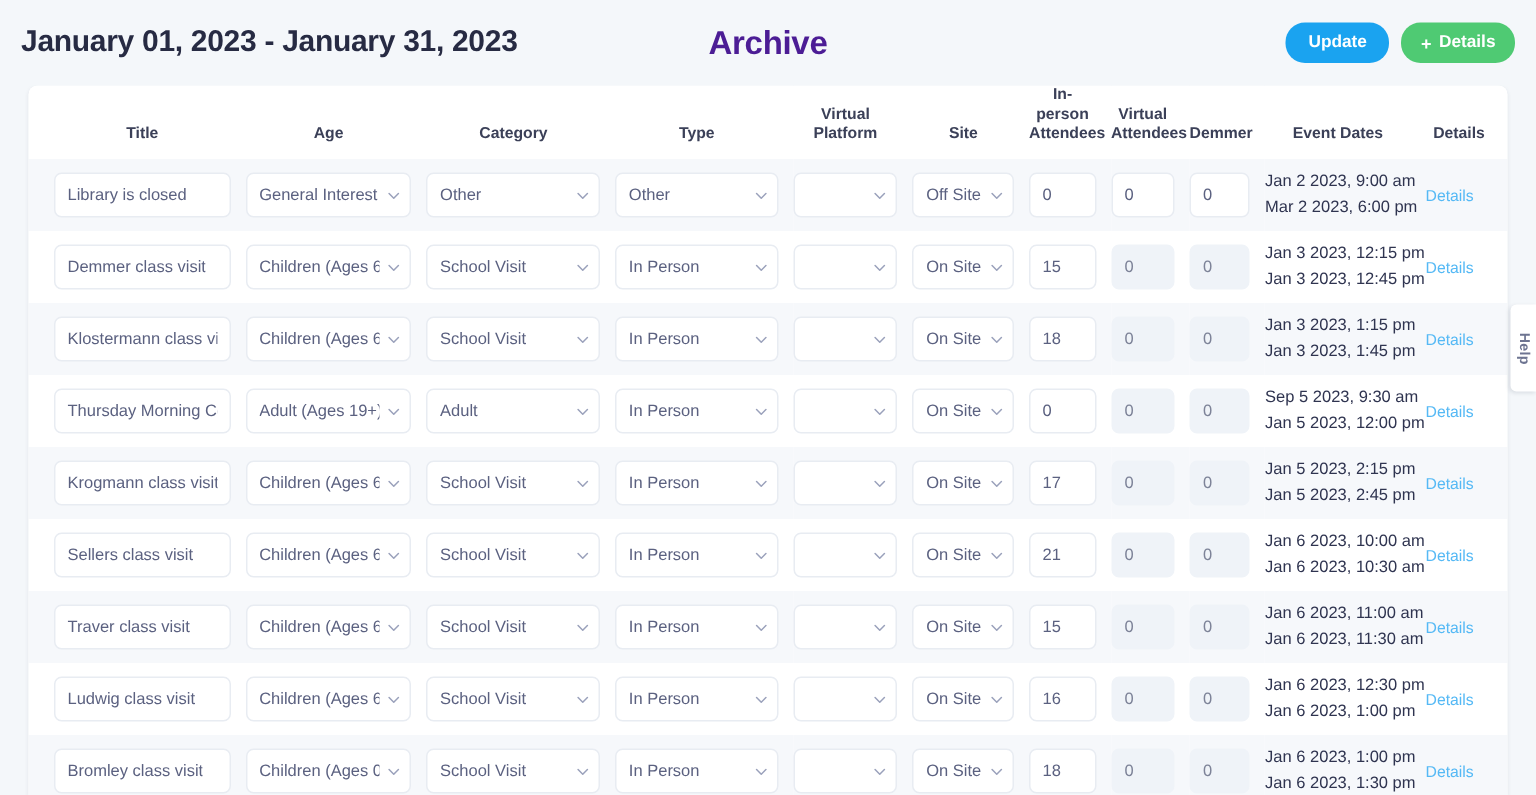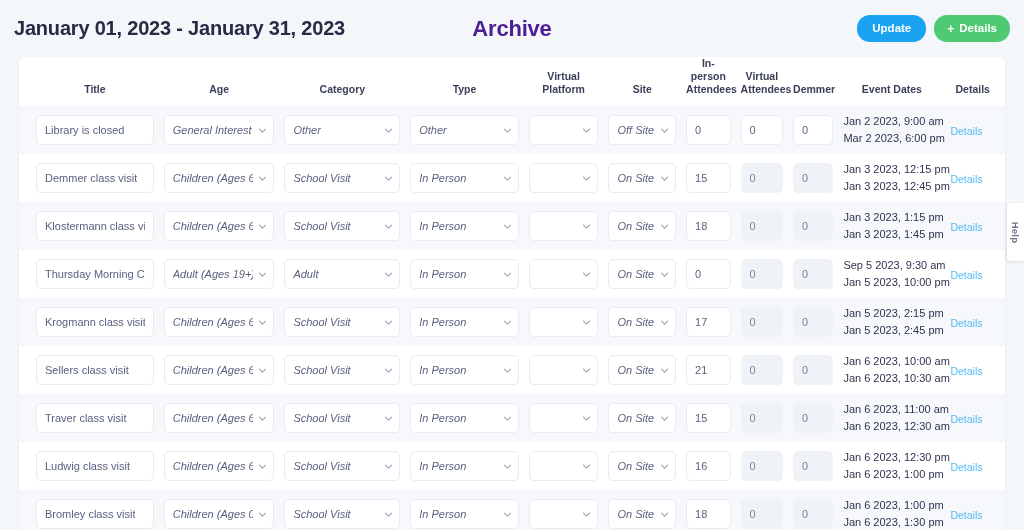--- a/index.html
+++ b/index.html
@@ -146,21 +146,20 @@
 
   .field.select {
     cursor: pointer;
     padding-right: 5px;
     justify-content: space-between;
   }
   .field.select .val {
     overflow: hidden;
     white-space: nowrap;
     flex: 1 1 auto;
-    font-style: italic;
   }
   .chev {
     flex: 0 0 auto;
     width: 11px;
     height: 11px;
     margin-left: 4px;
     color: #9aa1bb;
     display: inline-flex;
     align-items: center;
     justify-content: center;
@@ -577,21 +576,21 @@
             </div>
           </td>
           <td class="cell">
             <div class="field num disabled">
               <span class="val">0</span>
             </div>
           </td>
           <td class="cell">
             <div class="dates">
               <span>Sep 5 2023, 9:30 am</span>
-              <span>Jan 5 2023, 10:00 pm</span>
+              <span>Jan 5 2023, 12:00 pm</span>
             </div>
           </td>
           <td class="cell"><span class="details-link">Details</span></td>
         </tr>
         <tr class="striped">
           <td class="cell first">
             <div class="field text">
               <span class="val">Krogmann class visit</span>
             </div>
           </td>
@@ -814,21 +813,21 @@
             </div>
           </td>
           <td class="cell">
             <div class="field num disabled">
               <span class="val">0</span>
             </div>
           </td>
           <td class="cell">
             <div class="dates">
               <span>Jan 6 2023, 11:00 am</span>
-              <span>Jan 6 2023, 12:30 am</span>
+              <span>Jan 6 2023, 11:30 am</span>
             </div>
           </td>
           <td class="cell"><span class="details-link">Details</span></td>
         </tr>
         <tr class="plain">
           <td class="cell first">
             <div class="field text">
               <span class="val">Ludwig class visit</span>
             </div>
           </td>

